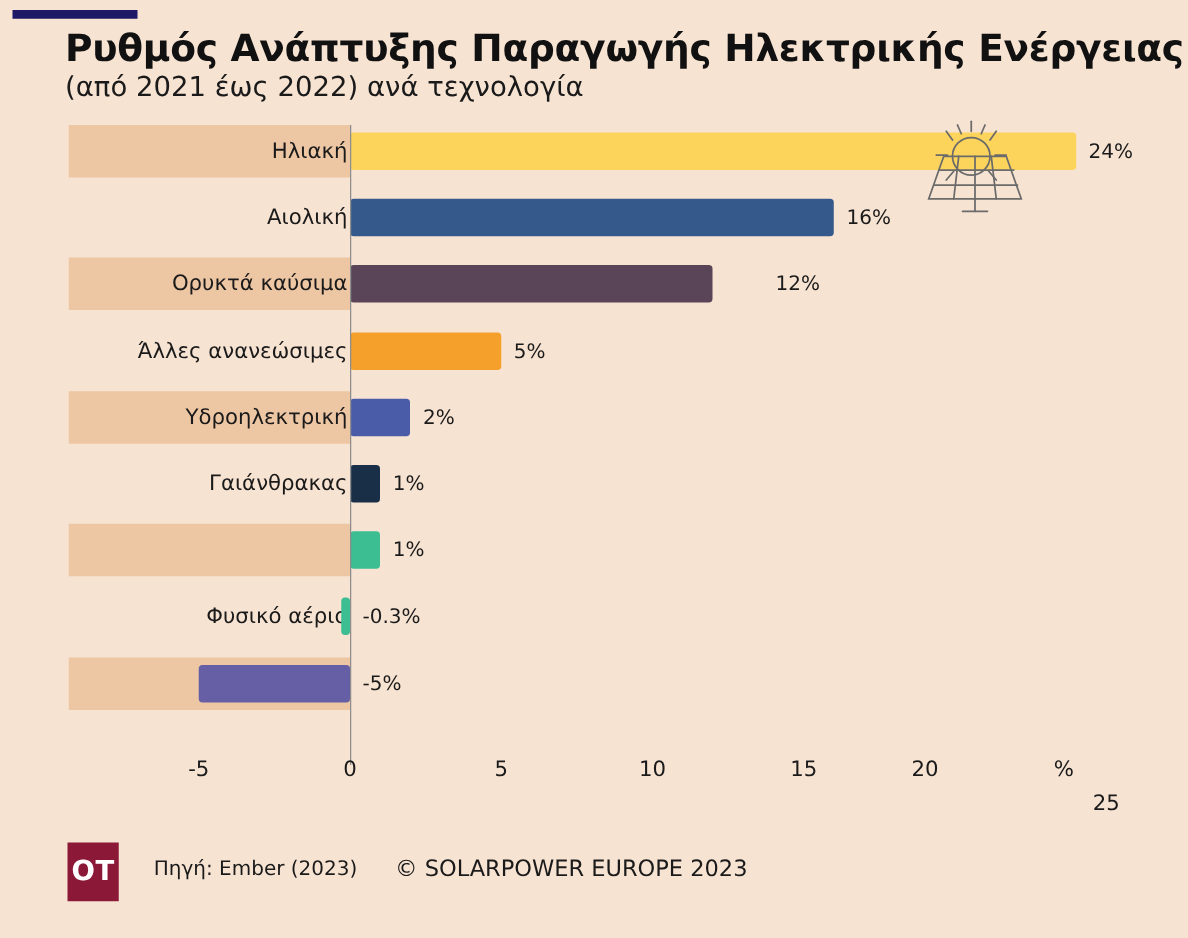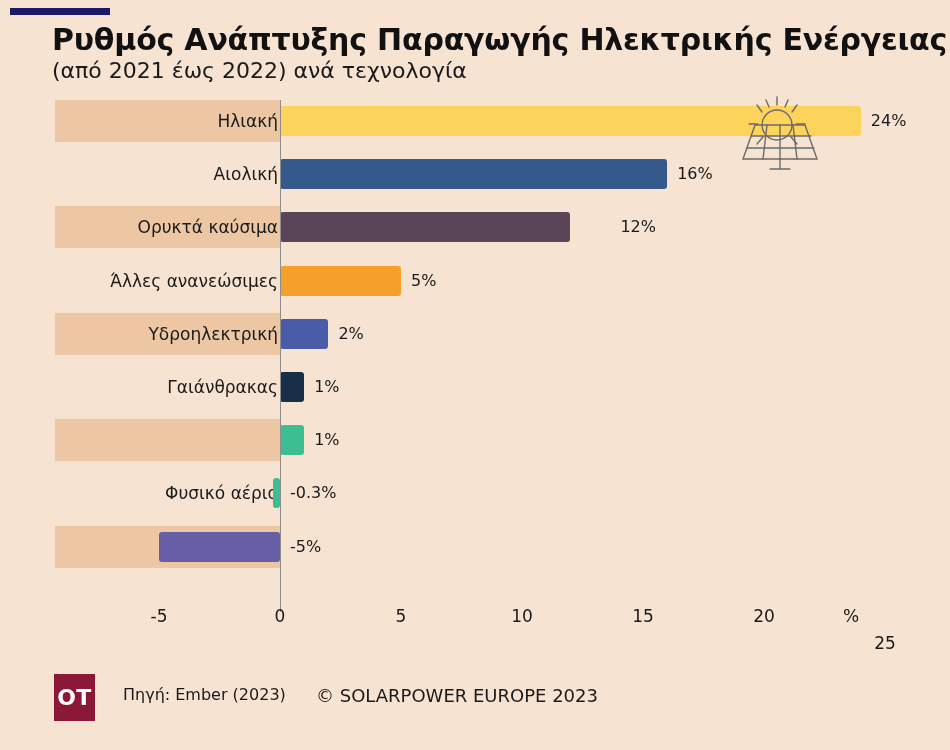--- a/index.html
+++ b/index.html
@@ -164,21 +164,21 @@
   </div>
 </div>
 
 <div id="axis">
   <div id="ticks">
       <div class="tick" style="left: 159px;">-5</div>
       <div class="tick" style="left: 280px;">0</div>
       <div class="tick" style="left: 401px;">5</div>
       <div class="tick" style="left: 522px;">10</div>
       <div class="tick" style="left: 643px;">15</div>
-      <div class="tick" style="left: 764px;">20</div>
+      <div class="tick" style="left: 740px;">20</div>
       <div class="tick" style="left: 885px; margin-top: 27px;">25</div>
     </div>
   <div id="pct-label">%</div>
 </div>
 
 <div id="footer">
   <div id="logo">OT</div>
   <div id="source-text">Πηγή: Ember (2023)</div>
   <div id="copyright-text">© SOLARPOWER EUROPE 2023</div>
 </div>

